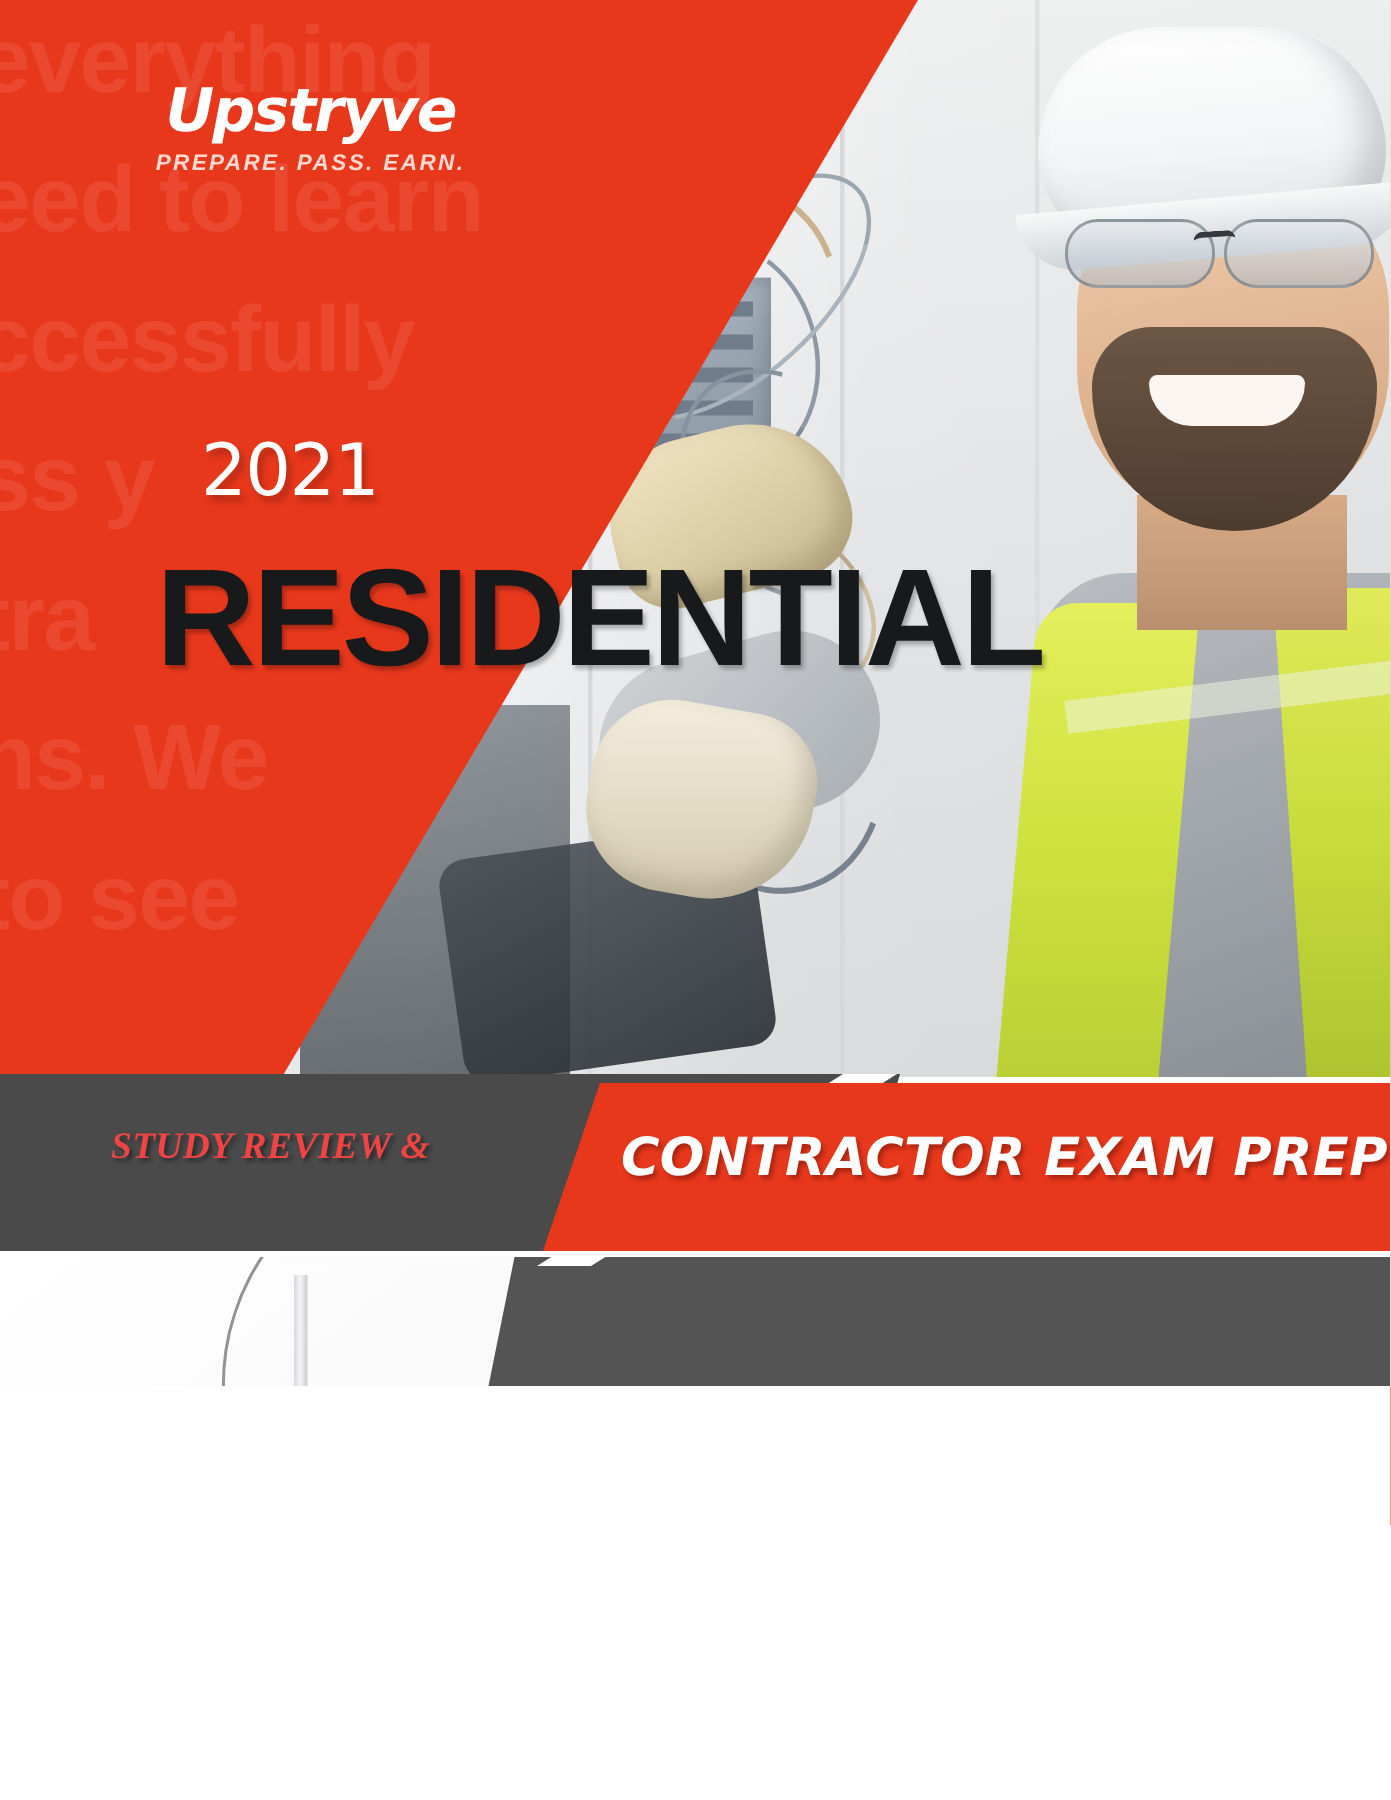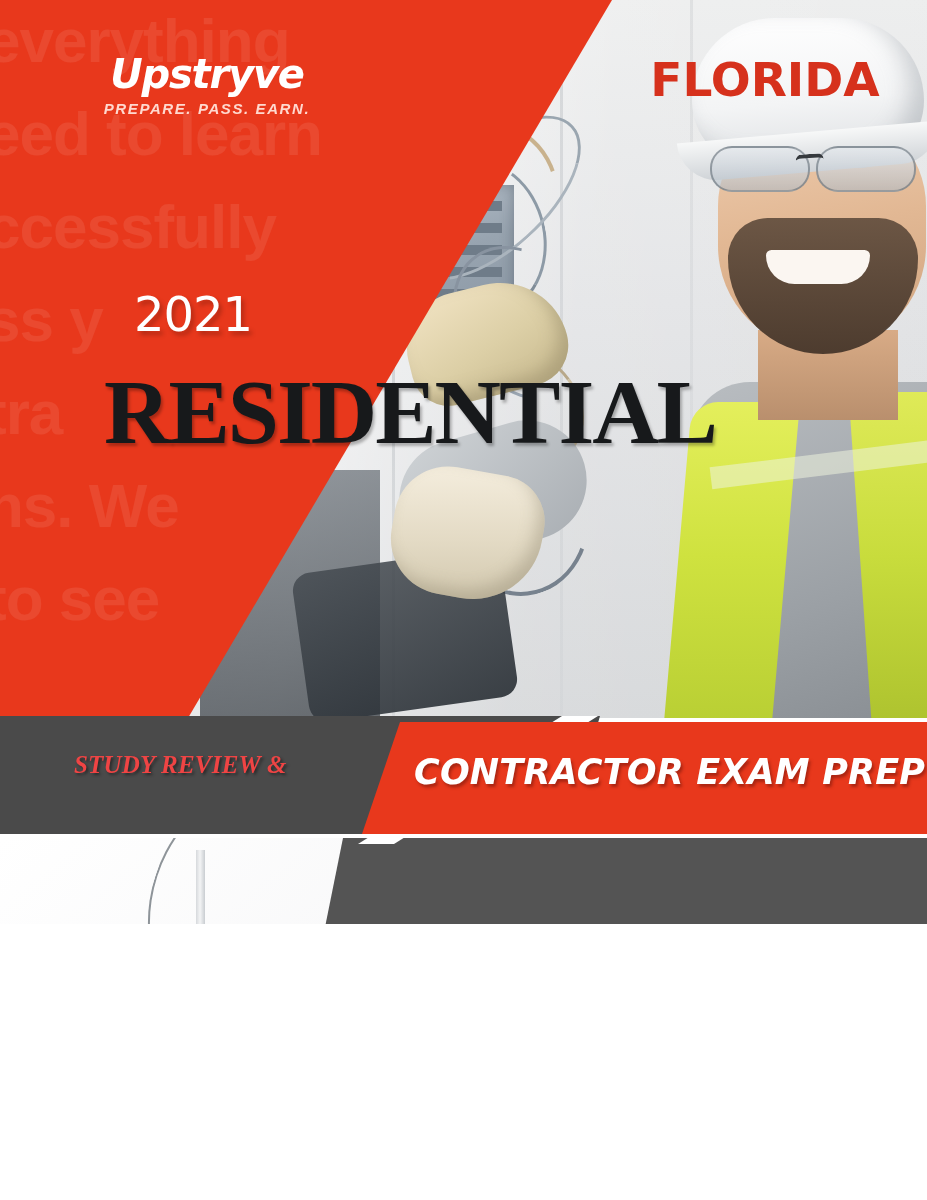--- a/index.html
+++ b/index.html
@@ -284,21 +284,21 @@
   }
   .title-main {
     position: absolute;
     left: 104px; top: 366px;
     z-index: 8;
     font-size: 92px;
     font-weight: 700;
     color: #17191b;
     letter-spacing: -2px;
     line-height: 1;
-    font-family: Liberation Serif, serif;
+    font-family: Liberation Sans, sans-serif;
     text-shadow: 2px 3px 3px rgba(0,0,0,.28);
   }
   .title-sub {
     position: absolute;
     left: 186px; top: 466px;
     z-index: 8;
     font-size: 92px;
     font-weight: 700;
     color: #ffffff;
     letter-spacing: -2px;
@@ -477,21 +477,20 @@
       <div>ns. We</div>
       <div>to see</div>
     </div>
   </div>
 
   <div class="logo-wrap">
     <div class="logo-word">Upstryve</div>
     <div class="logo-tag">PREPARE. PASS. EARN.</div>
   </div>
 
-  <div class="florida">FLORIDA</div>
 
   <div class="title-year">2021</div>
   <div class="title-main">RESIDENTIAL</div>
 
   <div class="banner-dark"></div>
   <div class="banner-gap"></div>
   <div class="banner-red"></div>
 
   <div class="banner-dark-text">
     <div>STUDY REVIEW &amp;</div>

